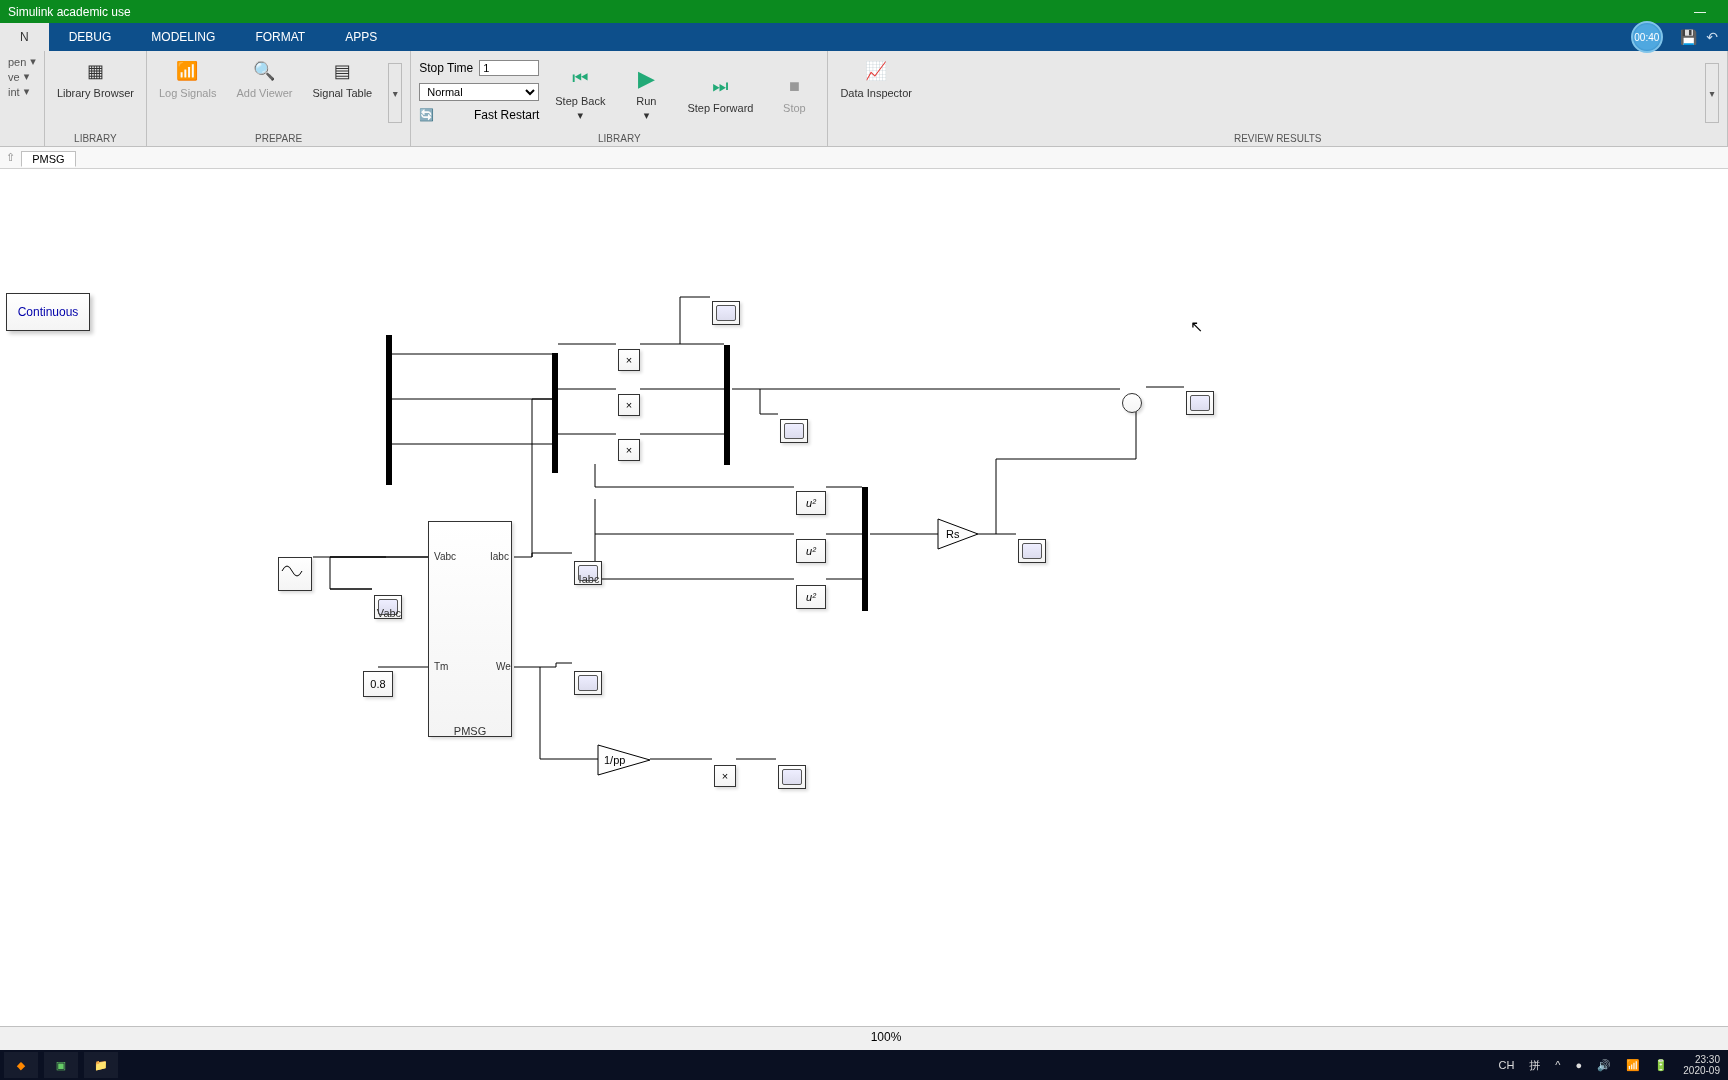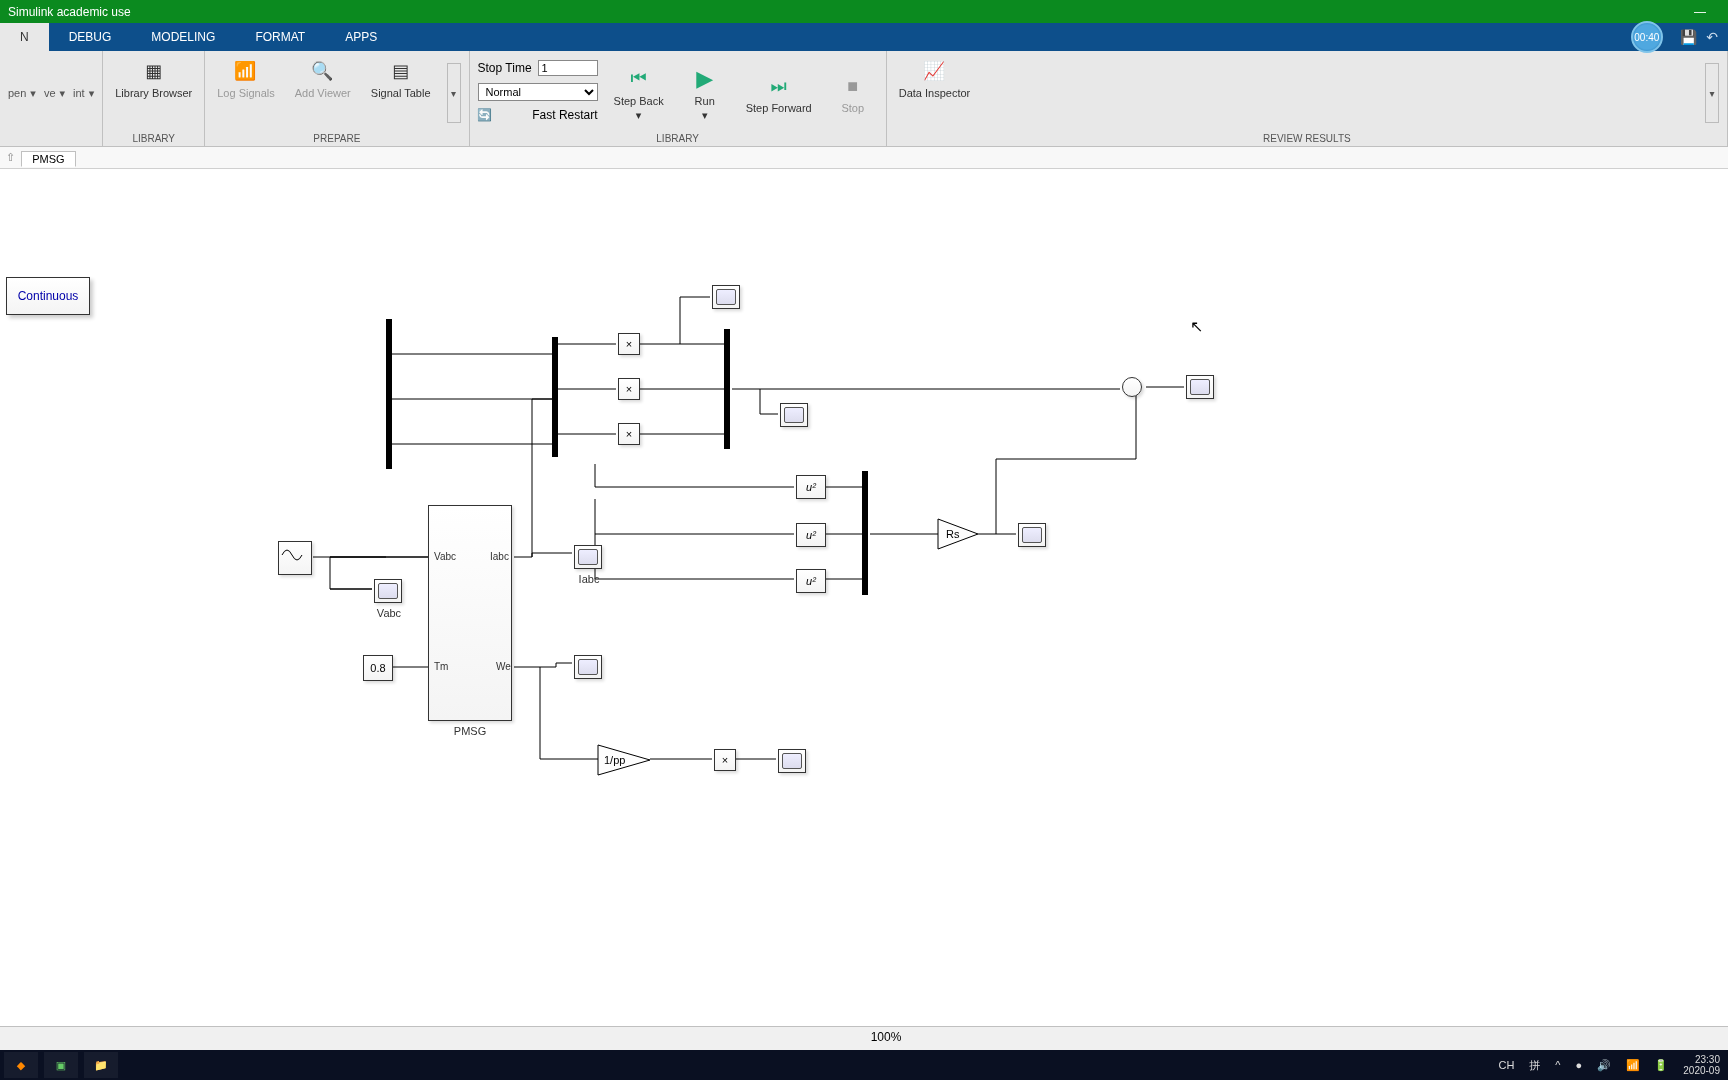--- a/index.html
+++ b/index.html
@@ -20,39 +20,39 @@
 .tabstrip .qat span { color:#cde; font-size:14px; cursor:pointer; }
 
 
 .ribbon { background: #e8e8e8; height: 96px; display: flex; border-bottom:1px solid #c0c0c0; }
 .group { border-right: 1px solid #c0c0c0; padding: 4px 8px 0 8px; display: flex; flex-direction: column; }
 .group .row { display: flex; gap: 12px; flex:1; align-items:flex-start; }
 .group .label { text-align: center; font-size: 10px; color: #555; padding: 2px 0; }
 .btn { display: flex; flex-direction: column; align-items: center; gap: 2px; font-size: 11px; color: #333; cursor: pointer; padding: 2px 4px; min-width:50px;}
 .btn.disabled { color: #999; }
 .btn .ico { width: 28px; height: 28px; display:flex; align-items:center; justify-content:center; font-size:18px; }
-.small-col { display:flex; flex-direction:row; gap:8px; font-size:11px; }
+.small-col { display:flex; flex-direction:column; gap:2px; font-size:11px; }
 .small-col .line { display:flex; align-items:center; gap:4px; color:#555; cursor:pointer;}
 .sim-field { display:flex; align-items:center; gap:6px; font-size:12px; margin-bottom:4px;justify-content:space-between;}
 .sim-field input, .sim-field select { font-size:11px; border:1px solid #888; background:#fff; padding:1px 3px;}
 .sim-field input { width:60px; }
 .sim-field select { width:120px; }
 .dropdown-arrow { border:1px solid #bbb; width:14px; height:60px; display:flex; align-items:center; justify-content:center; color:#555; font-size:10px; background:#e8e8e8; cursor:pointer; align-self:center;}
 
 
 .crumb { background:#f8f8f8; border-bottom:1px solid #d0d0d0; height:22px; display:flex; align-items:center; padding:0 6px; gap:6px; font-size:11px; }
 .crumb .home { color:#888; }
 .crumb .tabf { background:#fff; border:1px solid #c0c0c0; border-bottom-color:#fff; padding:1px 10px; position:relative; top:1px;}
 
 
 .canvas { position:relative; background:#fff; height: calc(100% - 23px - 28px - 96px - 22px - 24px - 30px); overflow:hidden; }
 .canvas svg { position:absolute; top:0; left:0; }
 
 
-.blk { position:absolute; background:linear-gradient(#fff,#f4f4f4); border:1px solid #333; font-size:11px; display:flex; align-items:center; justify-content:center; box-shadow: 2px 2px 3px rgba(0,0,0,0.15); }
+.blk { position:absolute; background:linear-gradient(#fff,#f4f4f4); border:1px solid #333; font-size:11px; display:flex; align-items:center; justify-content:center; box-shadow: 2px 2px 3px rgba(0,0,0,0.15); margin-top: 16px; }
 .blk.scope { width:28px; height:24px; }
 .blk.scope::after { content:""; position:absolute; inset:3px; border:1px solid #555; border-radius:2px; background:linear-gradient(#eef,#dde);}
 .blk.const { width:30px; height:26px; }
 .blk.mult { width:22px; height:22px; }
 .blk.sq { width:30px; height:24px; font-style:italic;}
 .blk.sum { width:20px; height:20px; border-radius:50%; }
 .blk.mux { width:6px; background:#000; border:none; box-shadow:none;}
 .blk.demux { width:6px; background:#000; border:none; box-shadow:none;}
 .blk.big { width:84px; height:216px; flex-direction:column; justify-content:flex-start; padding:4px; font-size:10px;}
 .blk.powergui{ width:84px; height:38px; color:#00a; font-size:12px; box-shadow: 3px 3px 4px rgba(0,0,0,0.2);}

